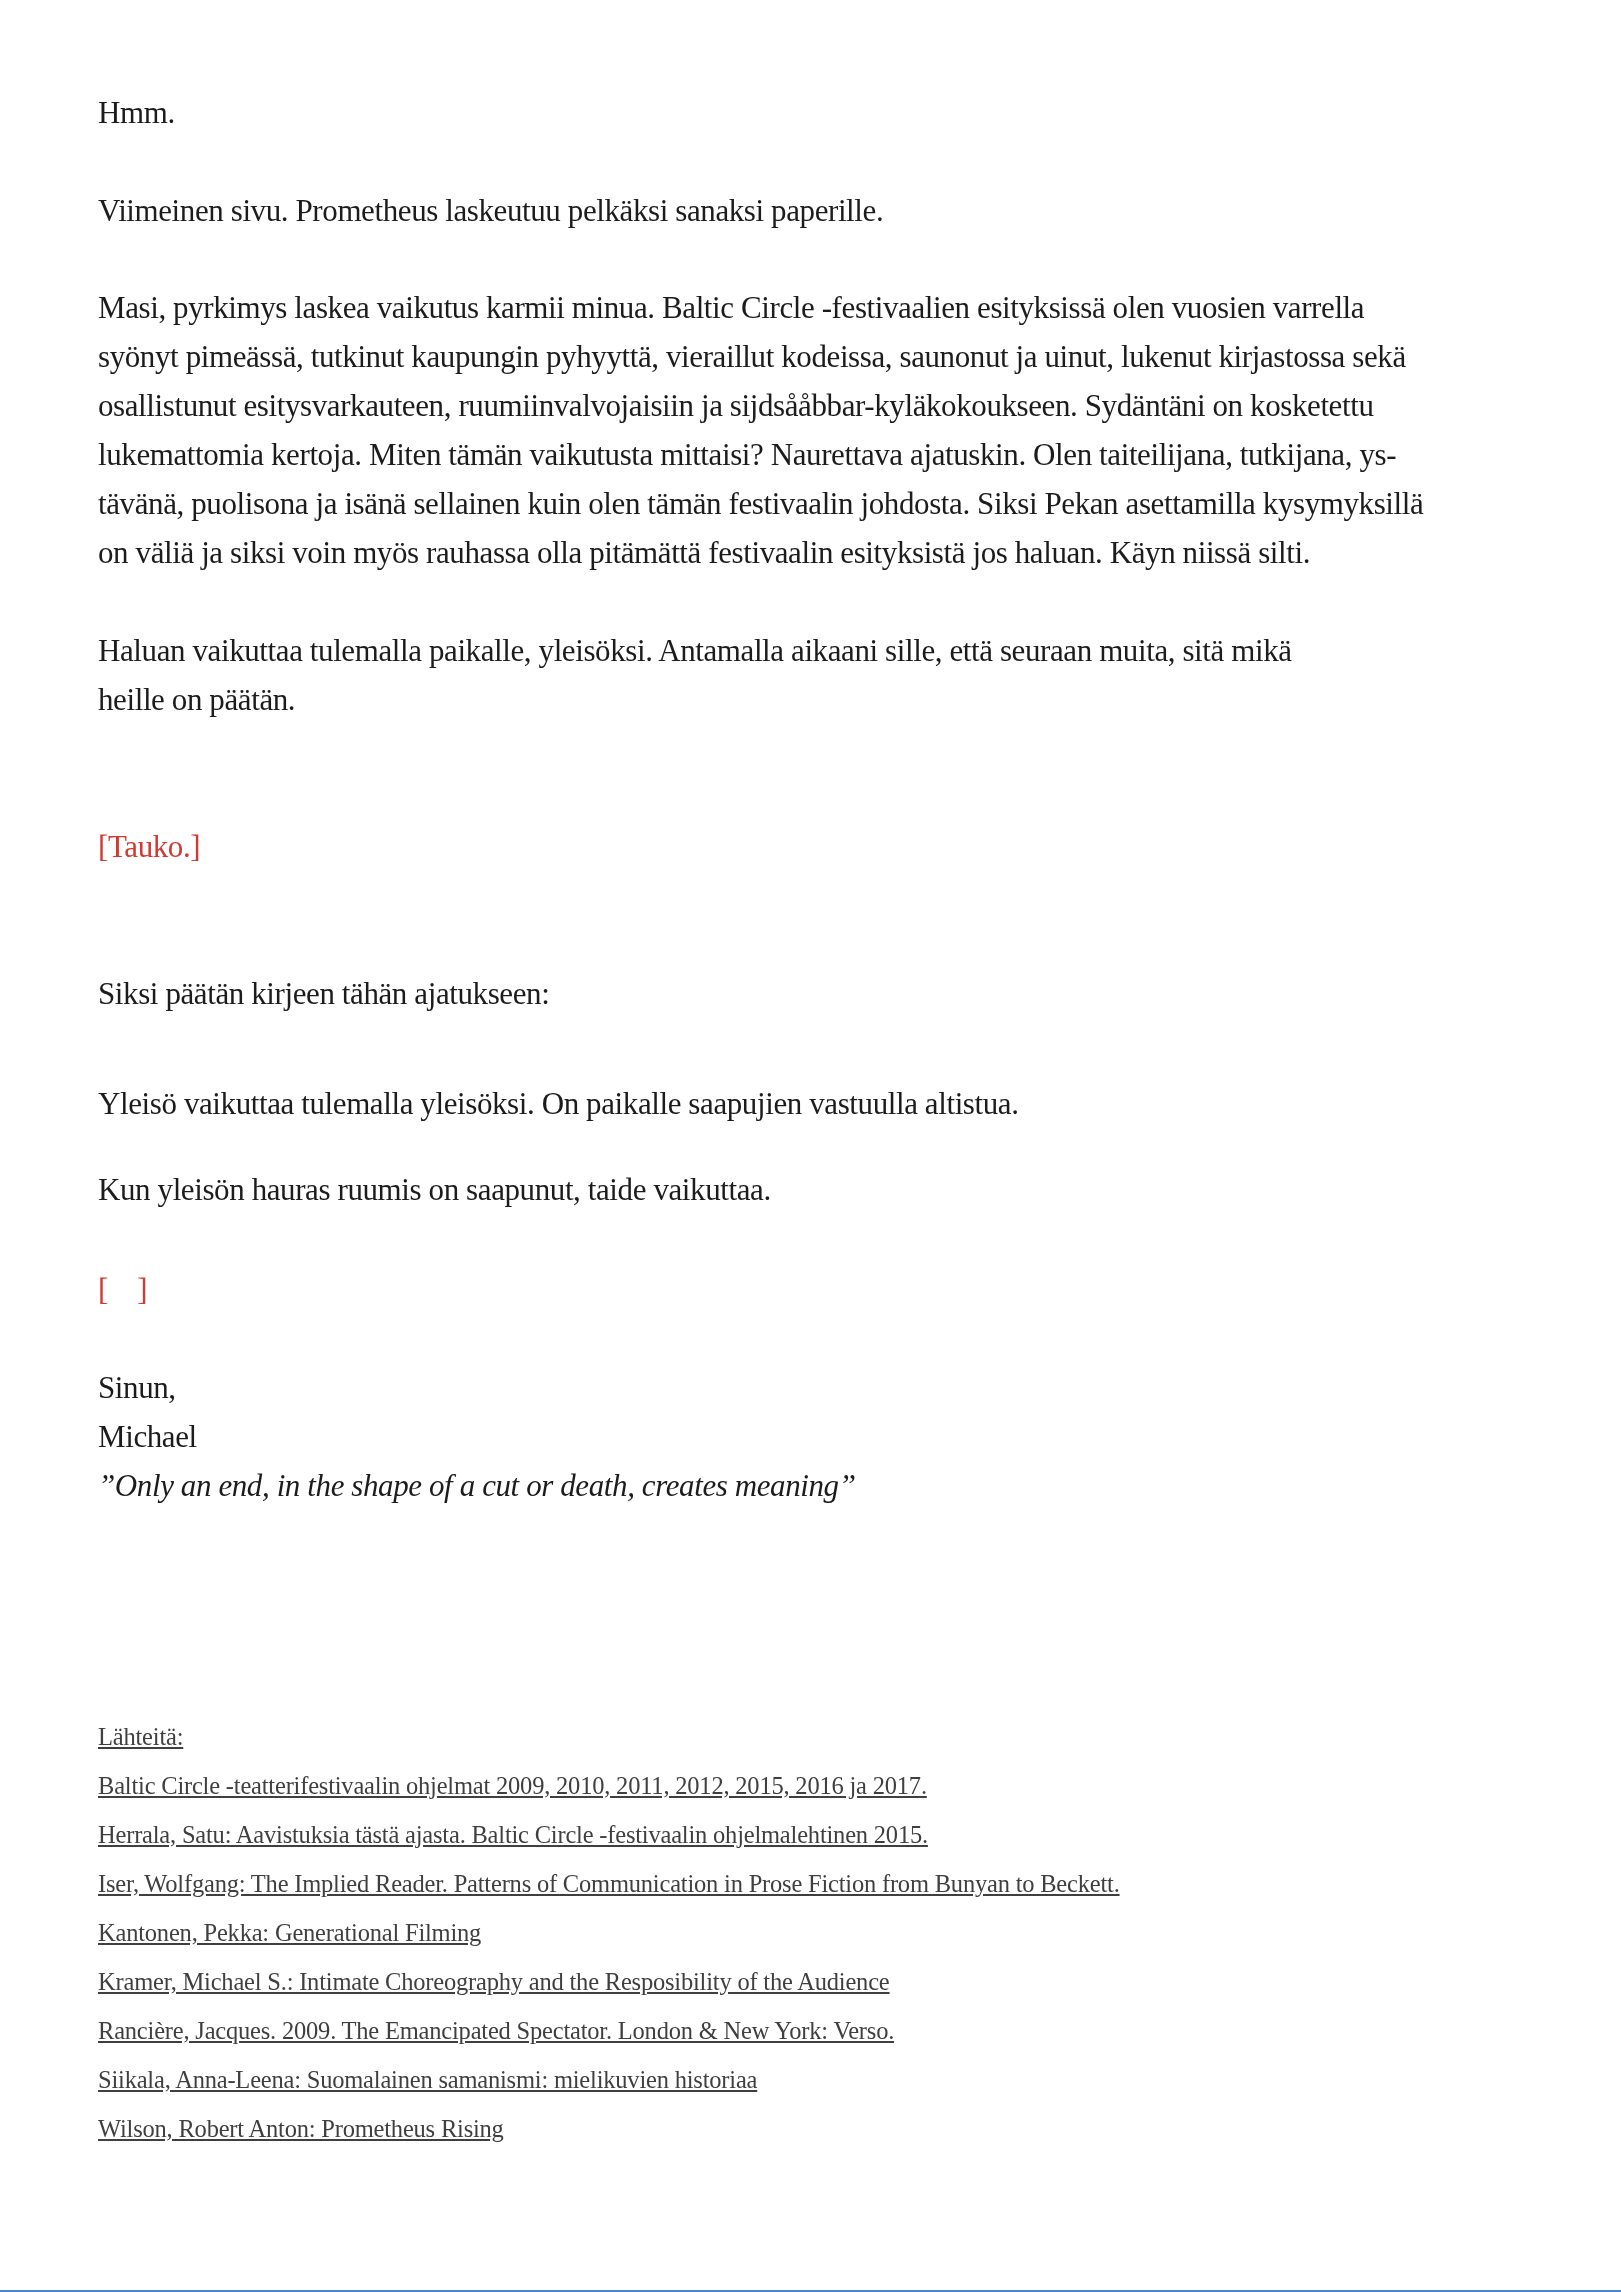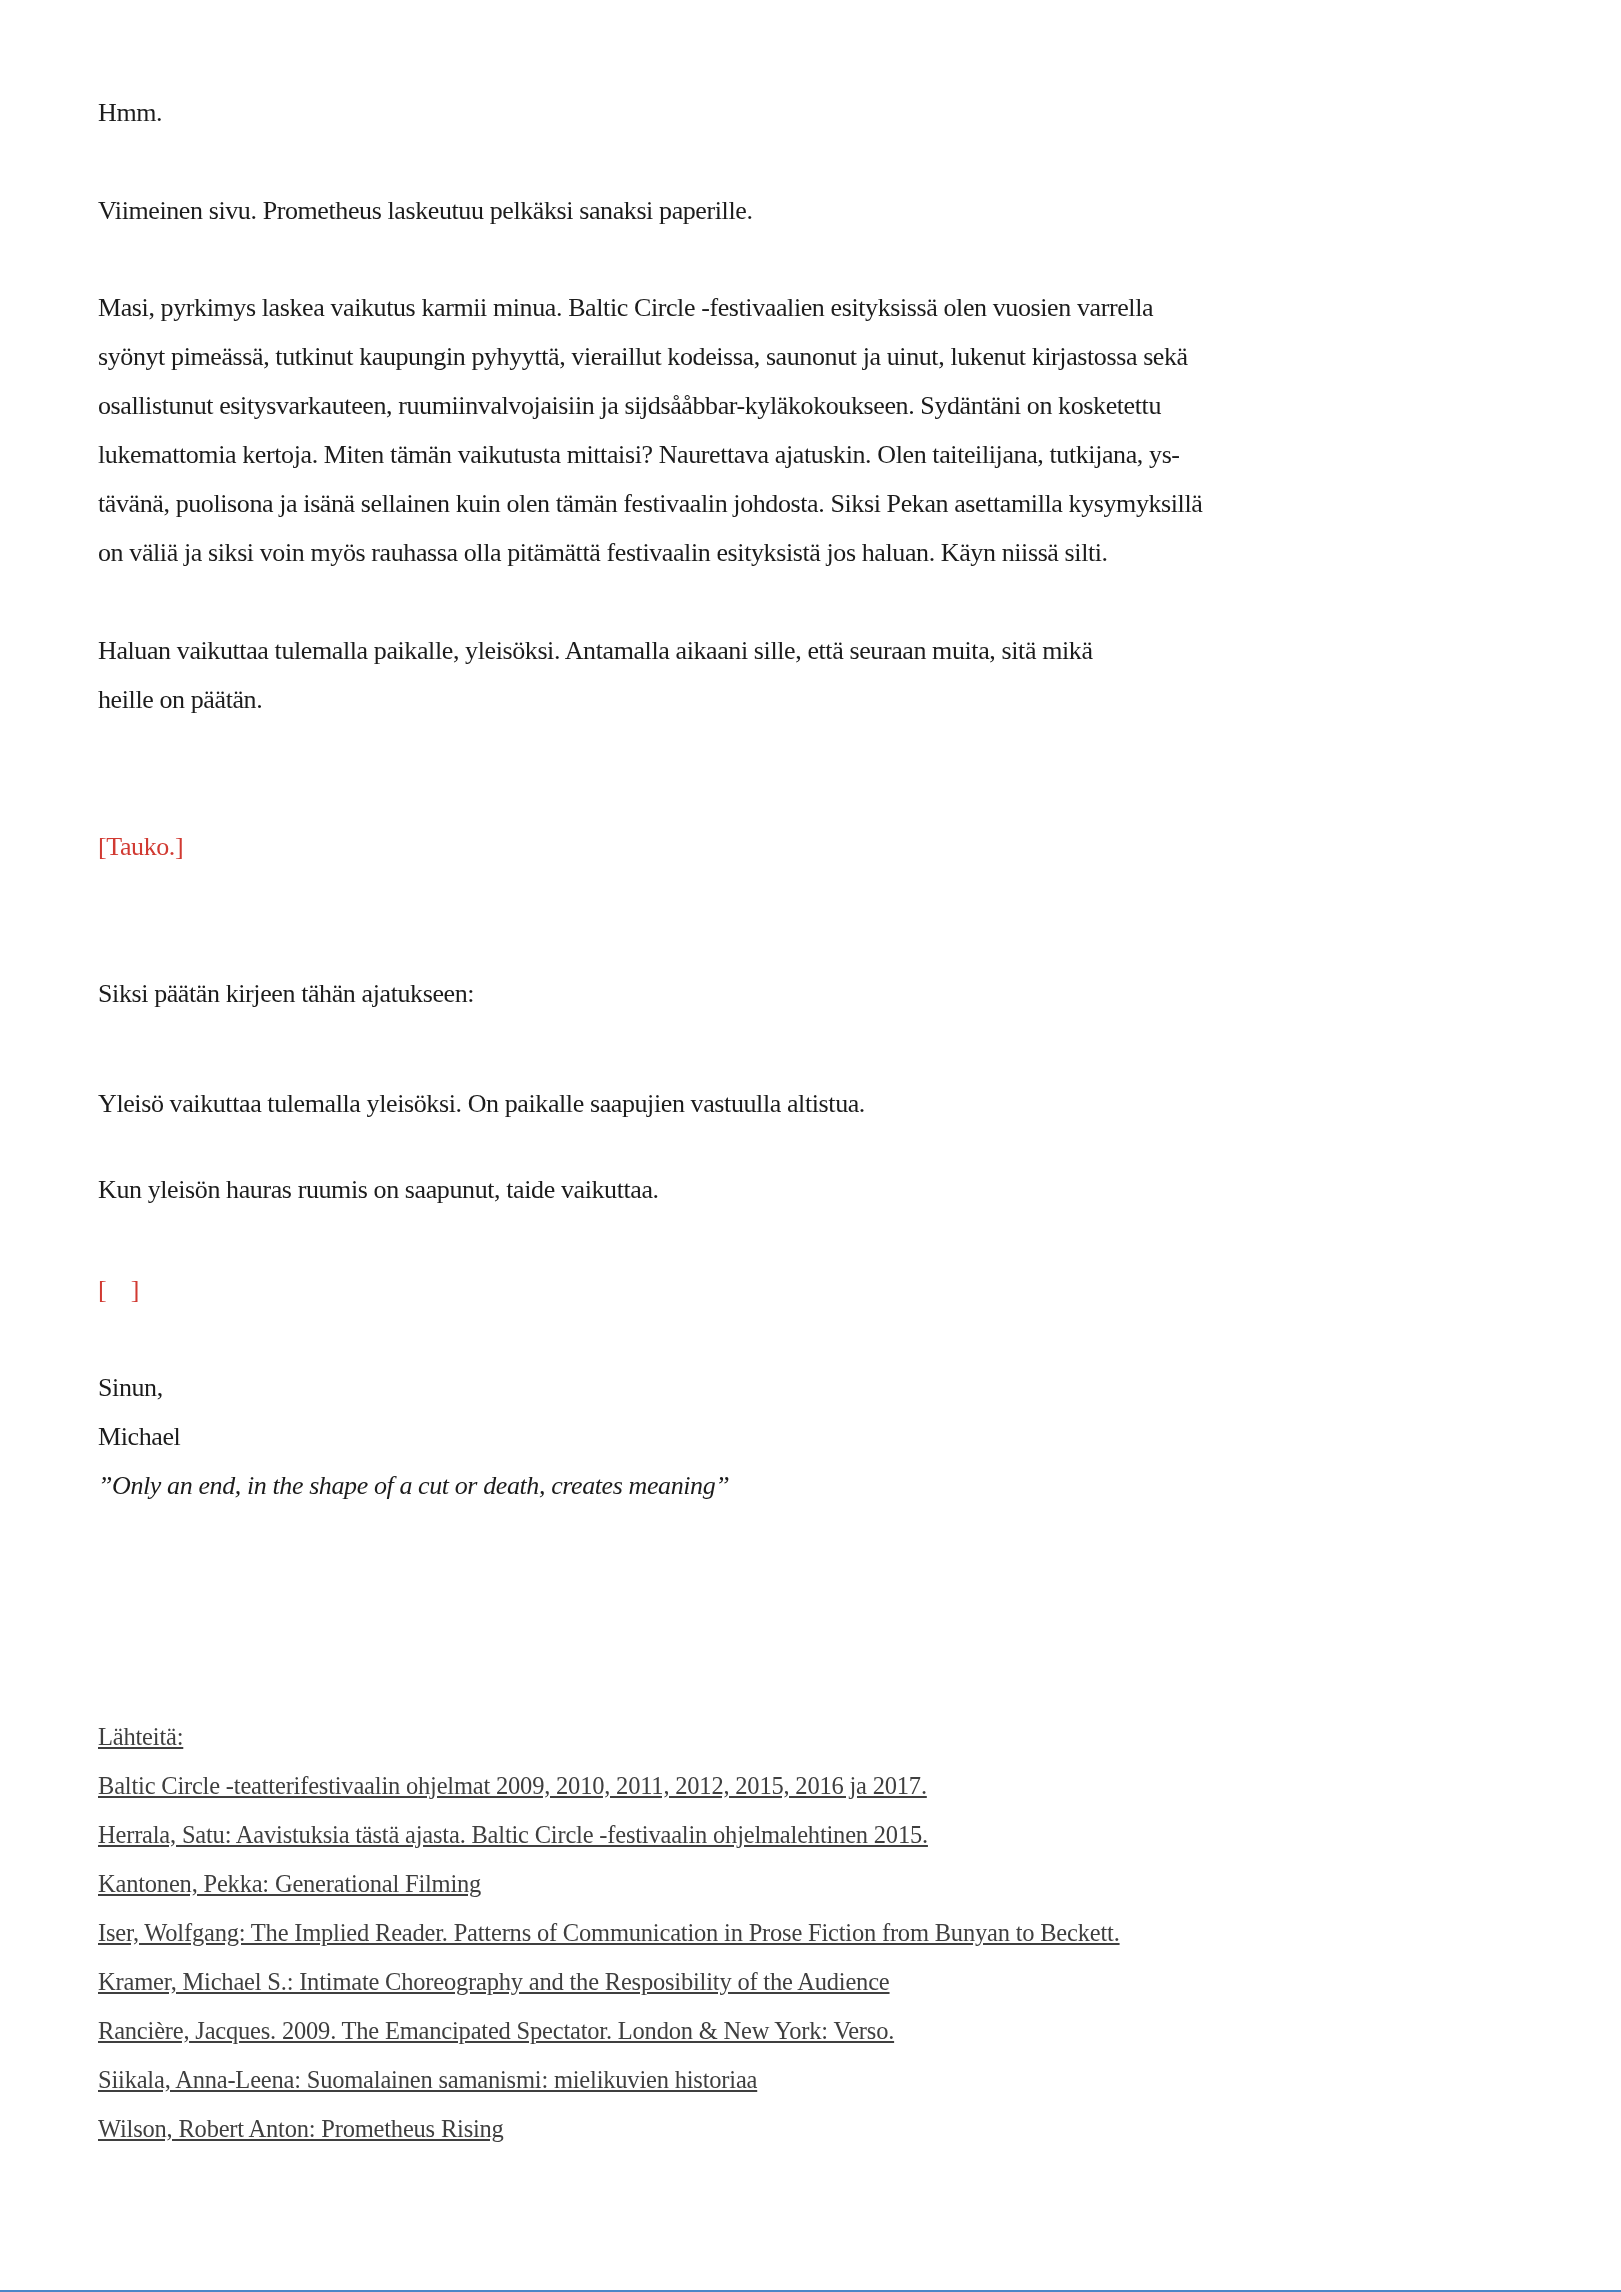--- a/index.html
+++ b/index.html
@@ -8,21 +8,21 @@
     height: 2293px;
     position: relative;
     background: #ffffff;
     font-family: "Liberation Serif", "DejaVu Serif", serif;
     overflow: hidden;
   }
   .block {
     position: absolute;
     left: 98px;
     color: #1c1c1c;
-    font-size: 26px;
+    font-size: 31px;
     line-height: 49px;
     letter-spacing: -0.4px;
   }
   .block .ln { white-space: nowrap; }
   .red { color: var(--accent-red, #d13a32); }
   .italic { font-style: italic; text-align: center; }
   .refs {
     font-size: 24.5px;
     line-height: 49px;
     letter-spacing: -0.2px;
@@ -77,21 +77,21 @@
     <div class="ln">Sinun,</div>
     <div class="ln">Michael</div>
   </div>
 <div class="block italic" style="top:1461px">
     <div class="ln">”Only an end, in the shape of a cut or death, creates meaning”</div>
   </div>
 <div class="block refs" style="top:1712px">
     <div class="ln">Lähteitä:</div>
     <div class="ln">Baltic Circle -teatterifestivaalin ohjelmat 2009, 2010, 2011, 2012, 2015, 2016 ja 2017.</div>
     <div class="ln">Herrala, Satu: Aavistuksia tästä ajasta. Baltic Circle -festivaalin ohjelmalehtinen 2015.</div>
+    <div class="ln">Iser, Wolfgang: The Implied Reader. Patterns of Communication in Prose Fiction from Bunyan to Beckett.</div>
     <div class="ln">Kantonen, Pekka: Generational Filming</div>
-    <div class="ln">Iser, Wolfgang: The Implied Reader. Patterns of Communication in Prose Fiction from Bunyan to Beckett.</div>
     <div class="ln">Kramer, Michael S.: Intimate Choreography and the Resposibility of the Audience</div>
     <div class="ln">Rancière, Jacques. 2009. The Emancipated Spectator. London &amp; New York: Verso.</div>
     <div class="ln">Siikala, Anna-Leena: Suomalainen samanismi: mielikuvien historiaa</div>
     <div class="ln">Wilson, Robert Anton: Prometheus Rising</div>
   </div>
 <div class="footer-rule" style="background: rgb(74, 134, 200);"></div>
 
 
 </body></html>

